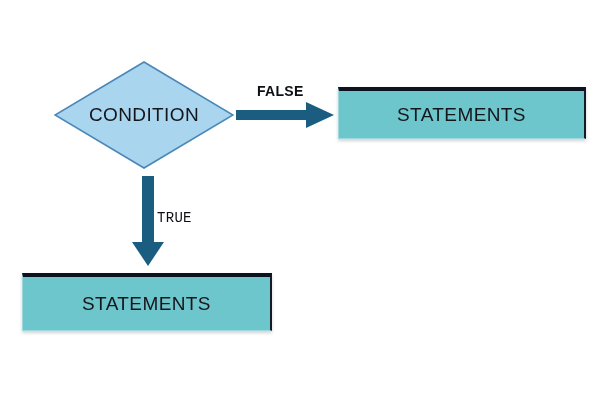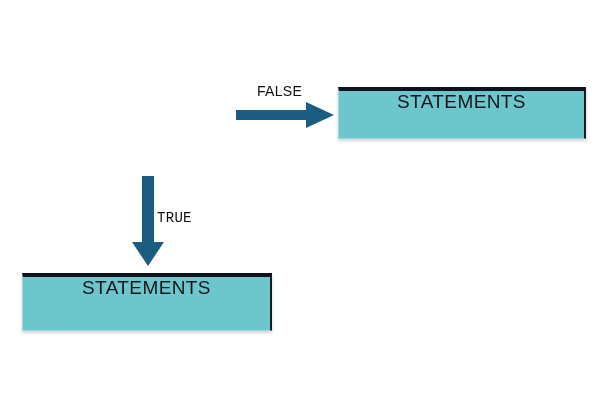--- a/index.html
+++ b/index.html
@@ -47,21 +47,21 @@
   .stmt-box {
     position: absolute;
     background: #6ec6cd;
     border-top: 4px solid #0d1220;
     border-right: 2px solid #141a26;
     border-left: 1px solid #9fd9de;
     border-bottom: 1px solid #9fd9de;
     box-sizing: border-box;
     box-shadow: 0 2px 3px rgba(120,130,135,0.35);
     display: flex;
-    align-items: flex-start;
+    align-items: center;
     justify-content: center;
   }
   .stmt-label {
     font-size: 19px;
     letter-spacing: 0.4px;
     color: #15161a;
     white-space: nowrap;
   }
 
   #box-false {
@@ -100,32 +100,39 @@
   .edge-label {
     position: absolute;
     font-size: 14px;
     letter-spacing: 0.3px;
     color: #0d0f12;
     white-space: nowrap;
   }
   #label-false {
     left: 257px;
     top: 83px;
+    font-weight: bold;
   }
   #label-true {
     left: 157px;
     top: 210px;
     font-family: Liberation Mono, monospace;
   }
 </style>
 </head>
 <body>
 
 <div id="canvas">
 
+  <div class="diamond-wrap">
+    <svg viewBox="0 0 180 108" preserveAspectRatio="none">
+      <polygon points="90,1 179,54 90,107 1,54" fill="#a9d5ef" stroke="#4a87b8" stroke-width="1.6"></polygon>
+    </svg>
+    <div class="diamond-label">CONDITION</div>
+  </div>
 
   <svg id="arrow-false-svg" class="arrow-svg" viewBox="0 0 100 30">
     <path d="M0,10 L70,10 L70,2 L98,15 L70,28 L70,20 L0,20 Z" fill="#1b5d80"></path>
   </svg>
   <div class="edge-label" id="label-false">FALSE</div>
 
   <div class="stmt-box" id="box-false">
     <span class="stmt-label">STATEMENTS</span>
   </div>
 

